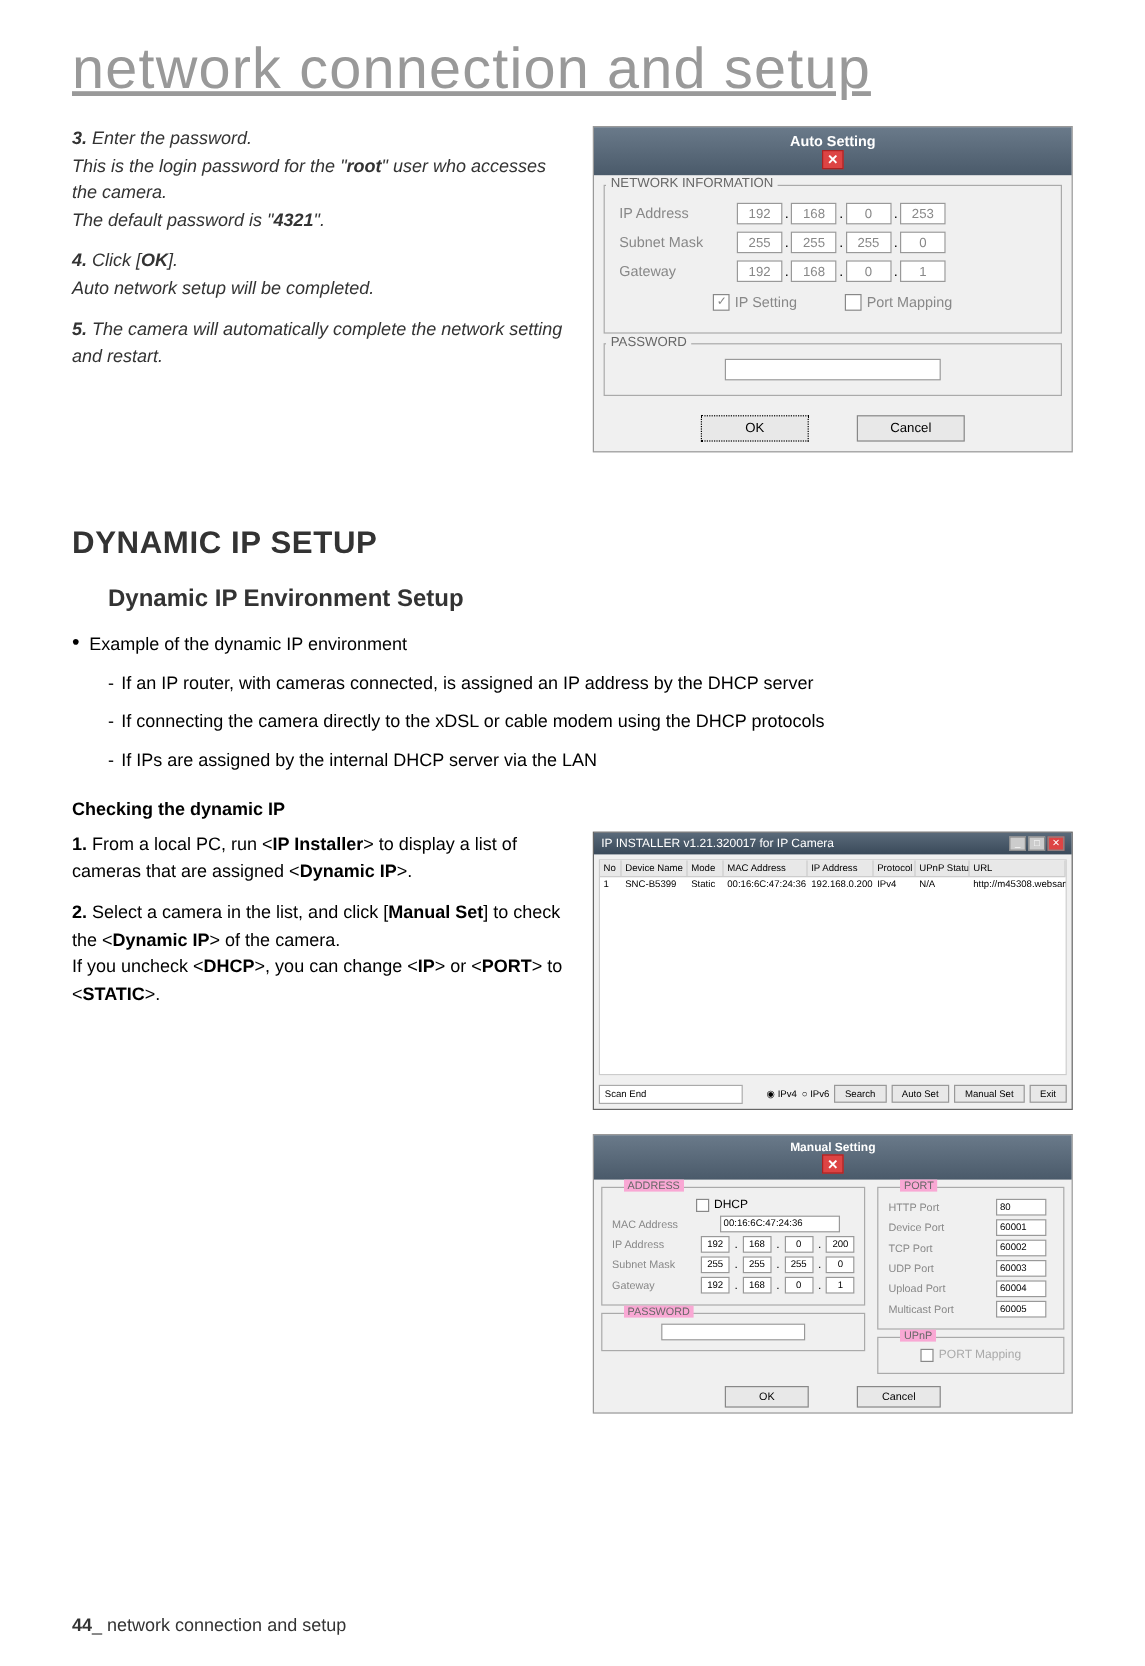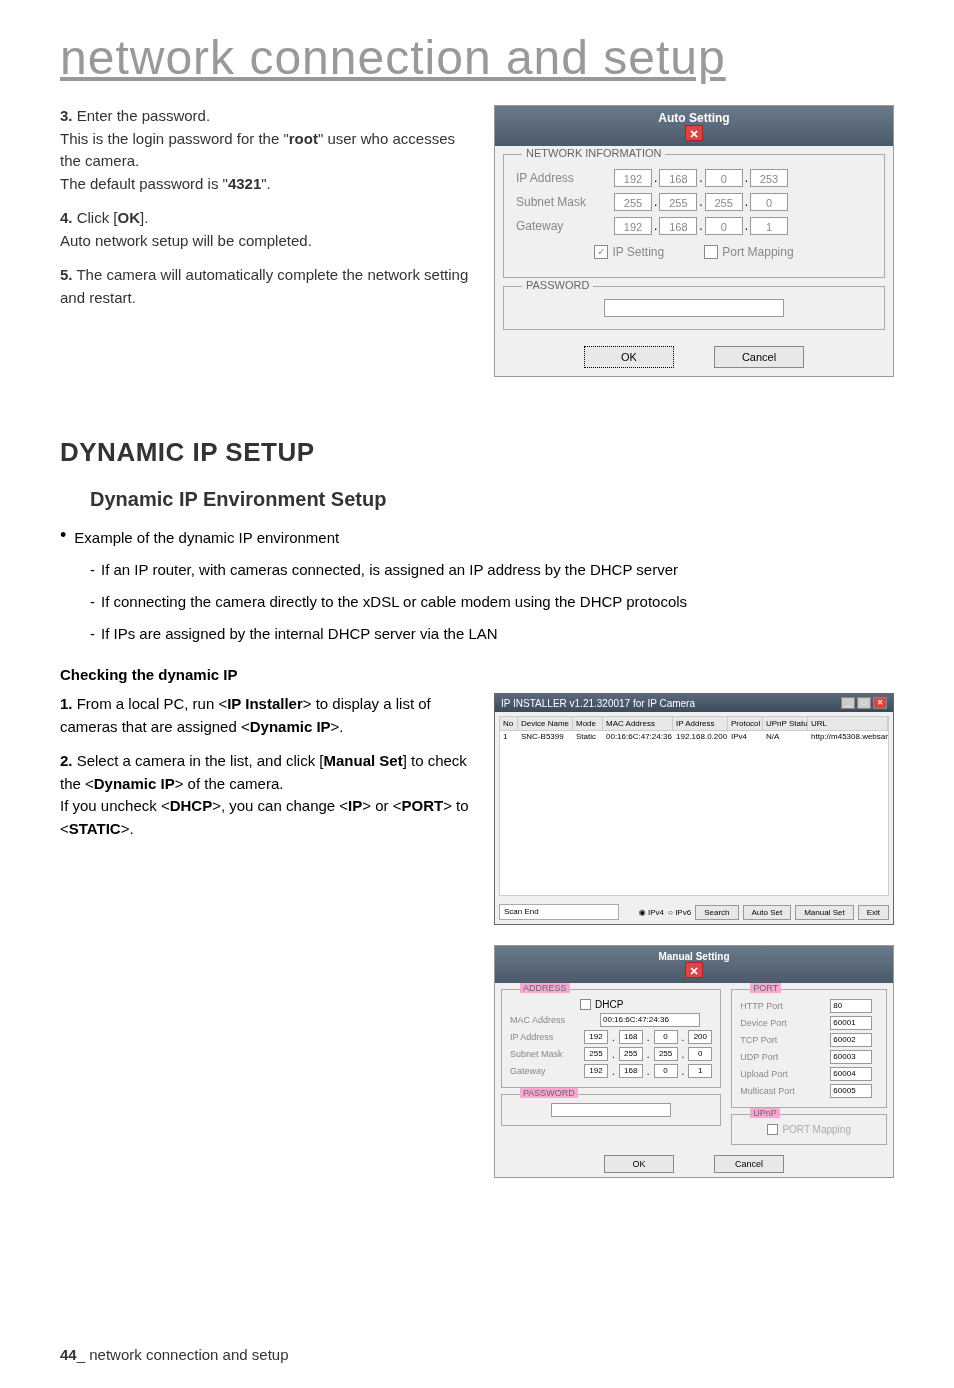--- a/index.html
+++ b/index.html
@@ -26,20 +26,21 @@
     .content-area {
       padding: 0 60px;
       display: flex;
       gap: 20px;
     }
     .left-col {
       flex: 1;
       font-size: 15px;
       line-height: 1.5;
       color: #333;
+      font-style: italic;
     }
     .step-item {
       margin-bottom: 12px;
     }
     .step-num {
       font-weight: bold;
     }
     .bold {
       font-weight: bold;
     }
@@ -71,21 +72,21 @@
     }
     .fieldset {
       border: 1px solid #aaa;
       margin: 8px;
       padding: 8px 12px;
       position: relative;
     }
     .fieldset-legend {
       position: absolute;
       top: -8px;
-      left: 18px;
+      left: 1px;
       background: #f0f0f0;
       padding: 0 4px;
       font-size: 11px;
       color: #666;
     }
     .form-row {
       display: flex;
       align-items: center;
       margin: 6px 0;
       gap: 8px;
@@ -267,21 +268,21 @@
       font-size: 8px;
     }
     .ir-cell {
       padding: 1px 3px;
       overflow: hidden;
       white-space: nowrap;
     }
     .installer-footer {
       display: flex;
       justify-content: space-between;
-      align-items: flex-end;
+      align-items: flex-start;
       padding: 4px;
       font-size: 8px;
     }
     .footer-left {
       width: 120px;
       border: 1px solid #aaa;
       height: 16px;
       line-height: 14px;
       padding: 0 4px;
       background: #fff;

